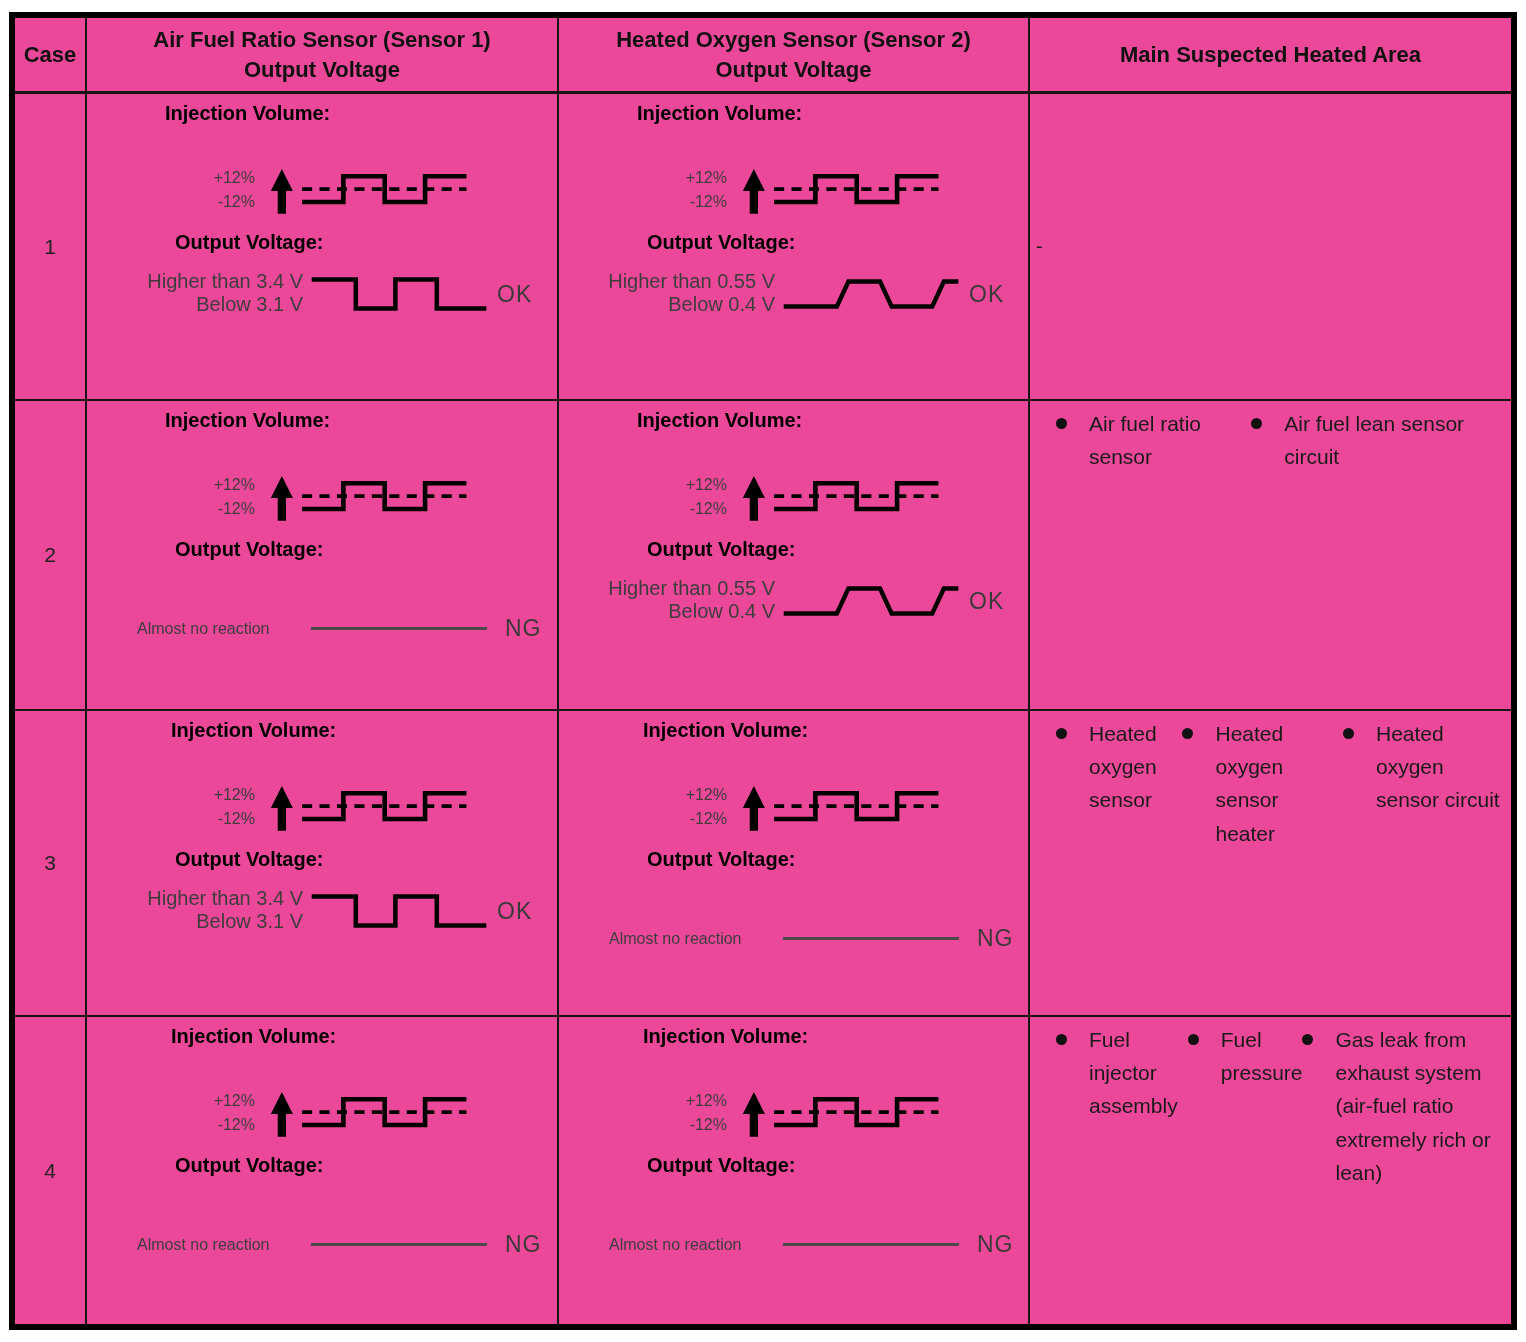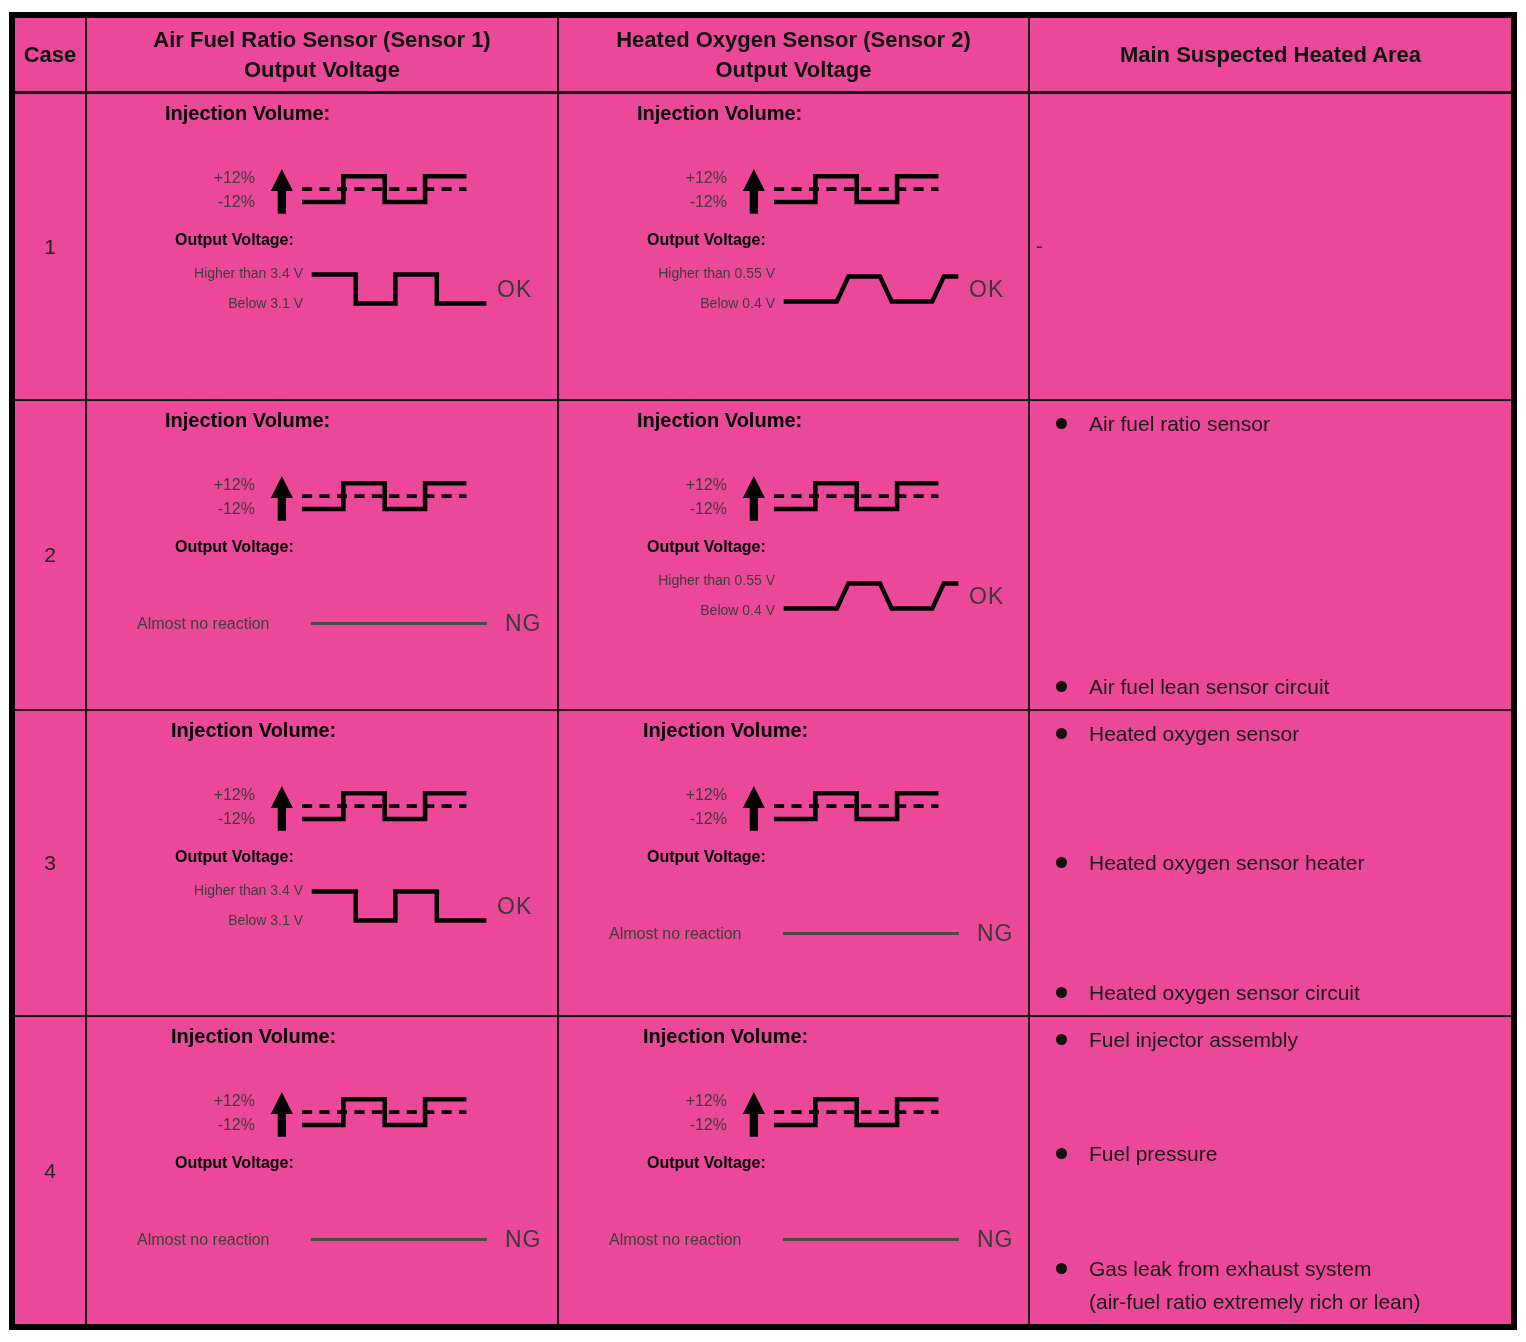--- a/index.html
+++ b/index.html
@@ -13,38 +13,38 @@
          font-weight:bold;font-size:22px;line-height:1.35;white-space:pre-line;border-bottom-width:3px;}
   .case-cell{display:flex;align-items:center;justify-content:center;font-size:21px;color:#222;}
   
   .sensor-cell{padding-top:8px;}
   .inj-heading{margin:0 0 0 78px;font-weight:bold;font-size:20px;color:#000;}
   .row3 .inj-heading, .row4 .inj-heading{margin-left:84px;}
   .inj-row{margin:38px 0 0 104px;display:flex;align-items:center;}
   .pct-col{width:64px;display:flex;flex-direction:column;align-items:flex-end;gap:6px;}
   .pct{font-size:16px;color:#3d3d3d;}
   .inj-svg{width:202px;height:54px;margin-left:14px;display:block;}
-  .out-heading{margin:14px 0 0 88px;font-weight:bold;font-size:16px;color:#000;}
+  .out-heading{margin:14px 0 0 88px;font-weight:bold;font-size:20px;color:#000;}
   .out-row{display:flex;}
   .out-row.ok{margin:16px 0 0 64px;align-items:stretch;}
   .vlabel-col{width:152px;display:flex;flex-direction:column;justify-content:space-between;
               align-items:flex-end;padding:0 6px 2px 0;}
-  .vlabel{font-size:14px;color:#3d3d3d;white-space:nowrap;}
+  .vlabel{font-size:20px;color:#3d3d3d;white-space:nowrap;}
   .out-svg{width:180px;height:48px;display:block;align-self:center;}
   .result{font-size:23px;color:#3a3a3a;align-self:center;margin-left:8px;letter-spacing:1px;}
   .out-row.ng{margin:54px 0 0 50px;align-items:center;}
   .nr-label{font-size:16px;color:#3d3d3d;width:168px;}
   .ng-line{width:176px;height:3px;background:#4a4a4a;margin:0 10px 0 6px;}
   
   .wave{fill:none;stroke:#000;stroke-width:5;}
   .dash{stroke:#000;stroke-width:4;stroke-dasharray:11 8;}
   .arrow{fill:#000;}
   .okwave{fill:none;stroke:#000;stroke-width:5;}
   
-  .trouble-cell{display:flex;flex-direction:column;justify-content:space-between;padding:6px 10px 6px 26px;}
+  .trouble-cell{display:flex;flex-direction:row;justify-content:space-between;padding:6px 10px 6px 26px;}
   .trouble-item{display:flex;align-items:flex-start;line-height:1.58;font-size:21px;color:#1a1a1a;}
   .bullet{flex:none;width:11px;height:11px;border-radius:50%;background:#111;margin:11px 22px 0 0;}
   .trouble-text{white-space:pre-line;}
   .dash-cell{display:flex;align-items:center;padding-left:6px;font-size:20px;color:#222;}
 </style>
 </head>
 <body>
 
 <div class="table">
 

